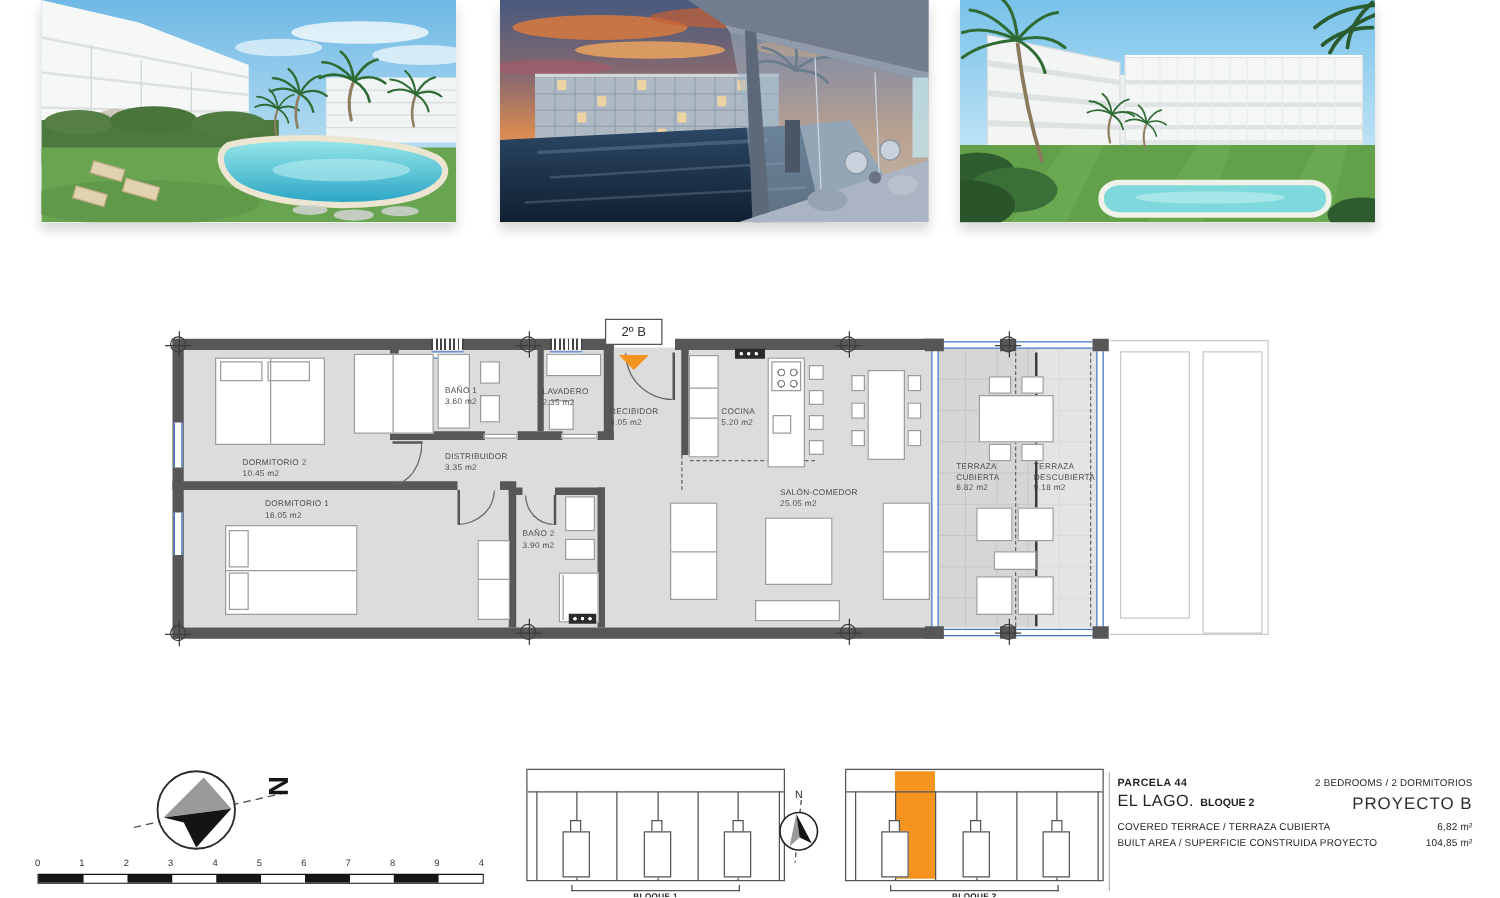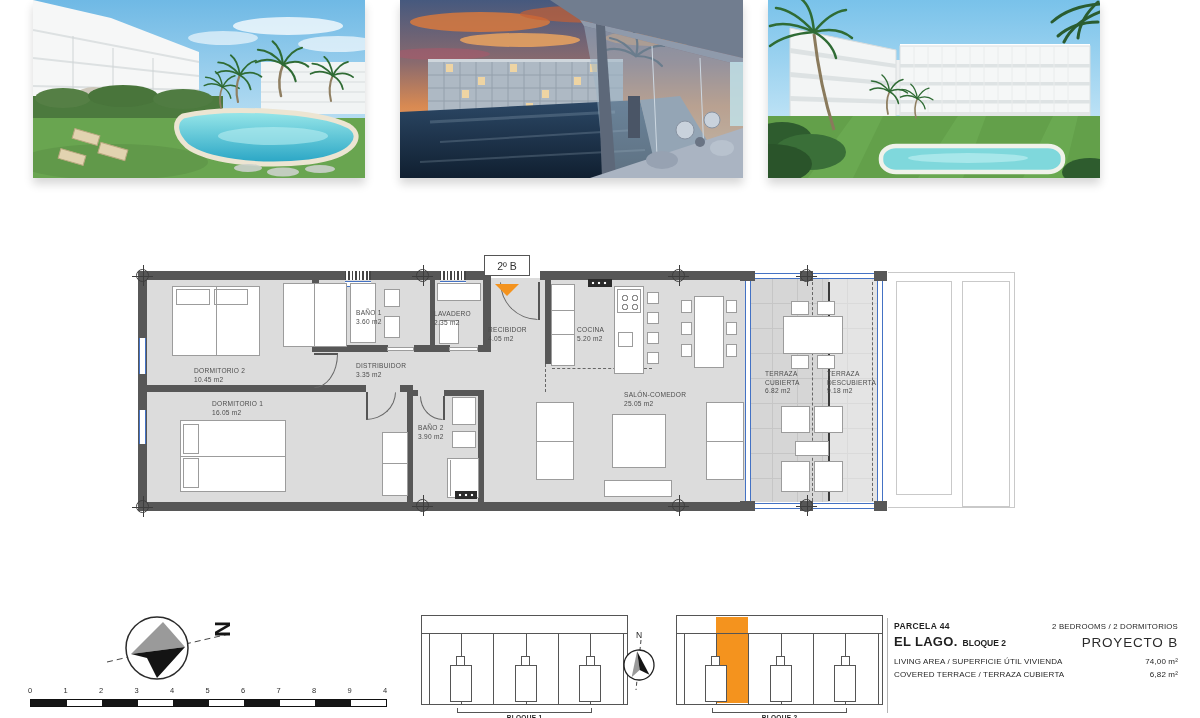--- a/index.html
+++ b/index.html
@@ -67,21 +67,21 @@
   .blk .kbody{position:absolute;width:22px;height:37px;background:#fff;border:1px solid #555;box-sizing:border-box;}
   .bracket{position:absolute;top:708px;height:5px;border:1px solid #555;border-top:none;box-sizing:border-box;}
   .blk-label{position:absolute;top:714px;font-size:6.5px;font-weight:bold;color:#222;text-align:center;letter-spacing:.3px;}
   
   .info-divider{position:absolute;left:887px;top:618px;width:1px;height:95px;background:#b3b3b3;}
   .info{position:absolute;left:894px;top:621px;width:284px;color:#1f1f1f;text-align:center;}
   .info .r1{display:flex;justify-content:space-between;align-items:baseline;}
   .info .parcela{font-size:8.5px;font-weight:bold;letter-spacing:.4px;}
   .info .beds{font-size:7.8px;letter-spacing:.2px;}
   .info .r2{display:flex;justify-content:space-between;align-items:flex-end;margin-top:1px;}
-  .info .proj{font-size:13px;font-weight:bold;letter-spacing:.3px;}
+  .info .proj{font-size:13px;font-weight:normal;letter-spacing:.3px;}
   .info .blk2{font-size:8.5px;font-weight:bold;margin-left:5px;}
   .info .floorunit{font-size:13.5px;letter-spacing:.8px;color:#2b2b2b;}
   .info .rows{margin-top:5px;}
   .info .row{display:flex;justify-content:space-between;font-size:8px;line-height:13.4px;letter-spacing:.15px;}
 </style>
 </head>
 <body>
 
 <div id="page">
 
@@ -603,23 +603,23 @@
       <span class="beds">2 BEDROOMS / 2 DORMITORIOS</span>
     </div>
     <div class="r2">
       <span>
         <span class="proj">EL LAGO.</span><span class="blk2">BLOQUE 2</span>
       </span>
       <span class="floorunit">PROYECTO B</span>
     </div>
     <div class="rows">
       <div class="row">
-        <span>LIVING AREA / SUPERFICIE ÚTIL VIVIENDA</span>
-        <span>74,00 m²</span>
-      </div>
-      <div class="row">
         <span>COVERED TERRACE / TERRAZA CUBIERTA</span>
         <span>6,82 m²</span>
       </div>
+      <div class="row">
+        <span>BUILT AREA / SUPERFICIE CONSTRUIDA PROYECTO</span>
+        <span>104,85 m²</span>
+      </div>
     </div>
   </div>
 
 </div>
 
 </body></html>

